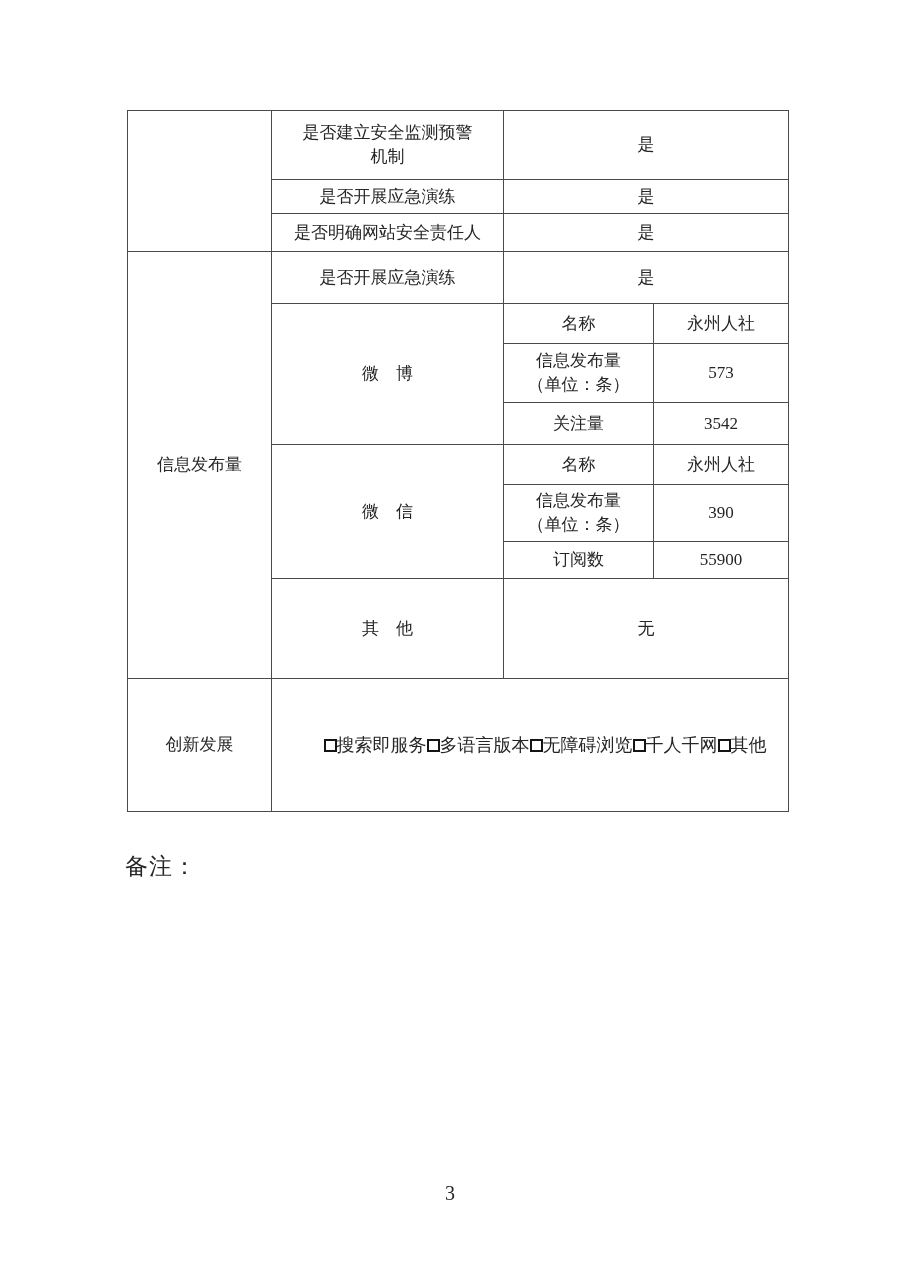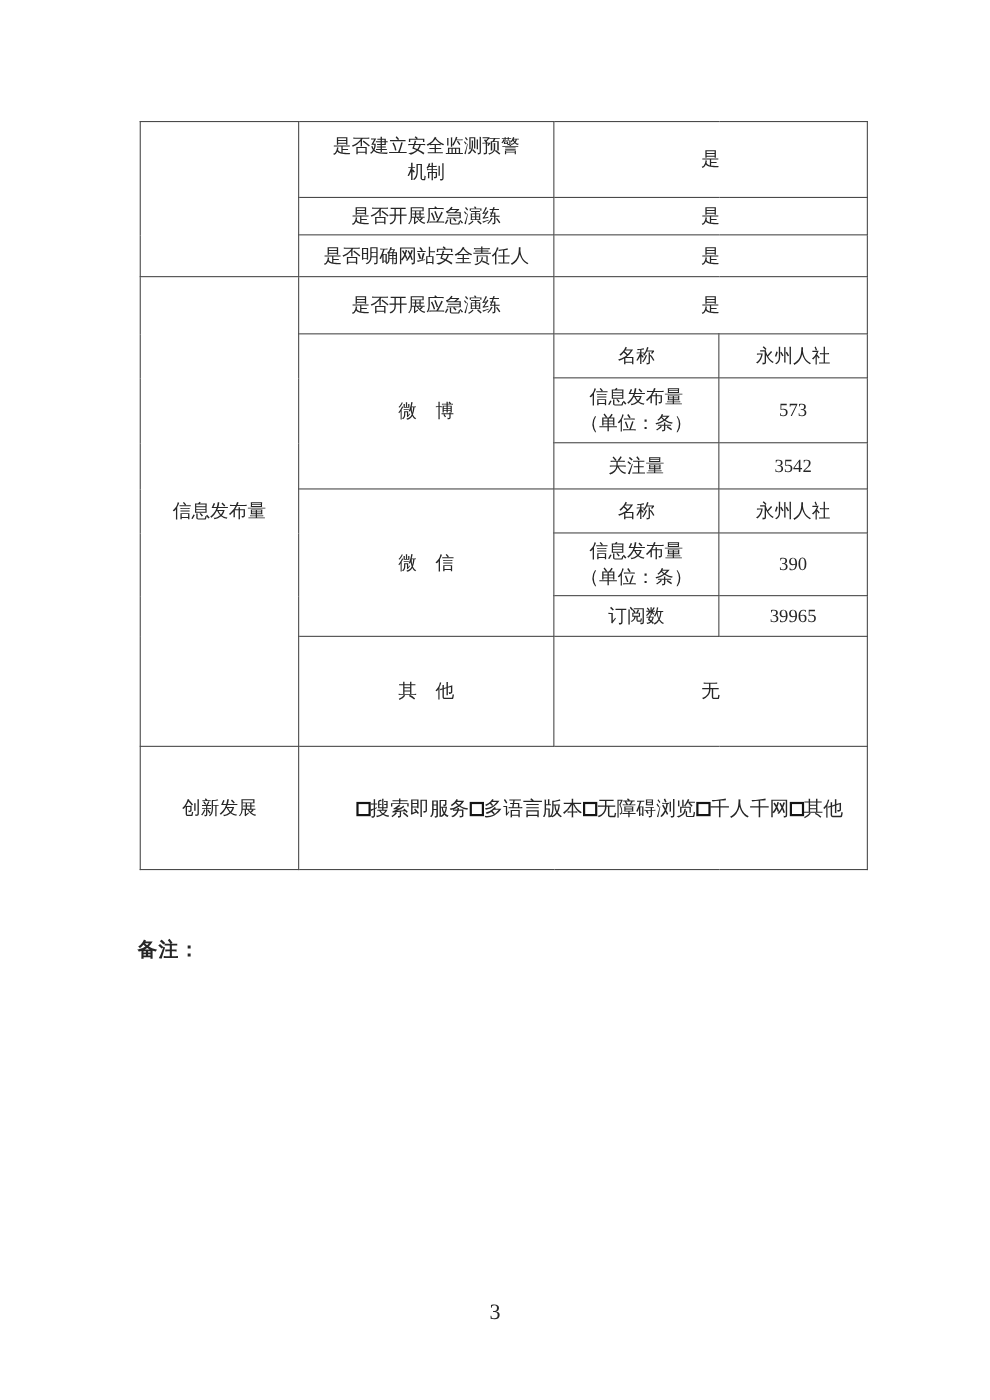--- a/index.html
+++ b/index.html
@@ -42,22 +42,22 @@
     width: 13px;
     height: 13px;
     border: 2px solid #141414;
     background: #ffffff;
     vertical-align: -1px;
   }
   .remarks {
     position: absolute;
     left: 125px;
     top: 851px;
-    font-size: 18px;
-    font-weight: bold;
+    font-size: 23px;
+    font-weight: normal;
     letter-spacing: 1px;
   }
   .page-number {
     position: absolute;
     left: 0;
     top: 1182px;
     width: 900px;
     text-align: center;
     font-size: 20px;
   }
@@ -111,27 +111,27 @@
       <td>名称</td>
       <td>永州人社</td>
     </tr>
     <tr style="height:57px">
       <td>信息发布量
 （单位：条）</td>
       <td>390</td>
     </tr>
     <tr style="height:37px">
       <td>订阅数</td>
-      <td>39965</td>
+      <td>55900</td>
     </tr>
     <tr style="height:100px">
       <td>其　他</td>
       <td colspan="2">无</td>
     </tr>
-    <tr style="height:112px">
+    <tr style="height:133px">
       <td>创新发展</td>
       <td colspan="3" class="checkbox-cell">
         <span class="cb-item"><span class="cb"></span><span>搜索即服务</span></span><span class="cb-item"><span class="cb"></span><span>多语言版本</span></span><span class="cb-item"><span class="cb"></span><span>无障碍浏览</span></span><span class="cb-item"><span class="cb"></span><span>千人千网</span></span><span class="cb-item"><span class="cb"></span><span>其他</span></span>
       </td>
     </tr>
   </tbody>
 </table>
 
 <div class="remarks">备注：</div>
 

